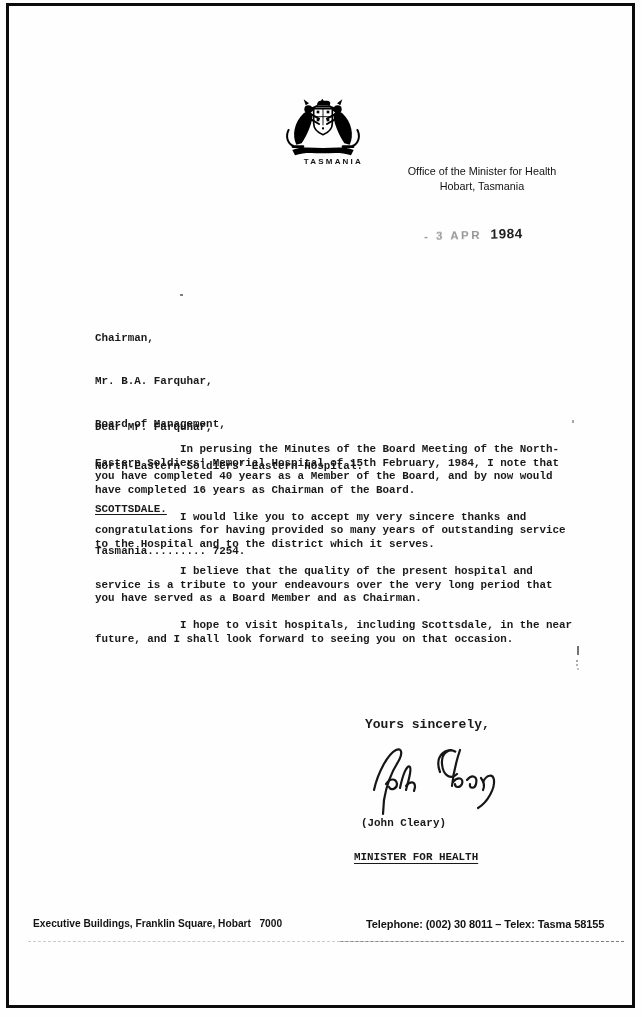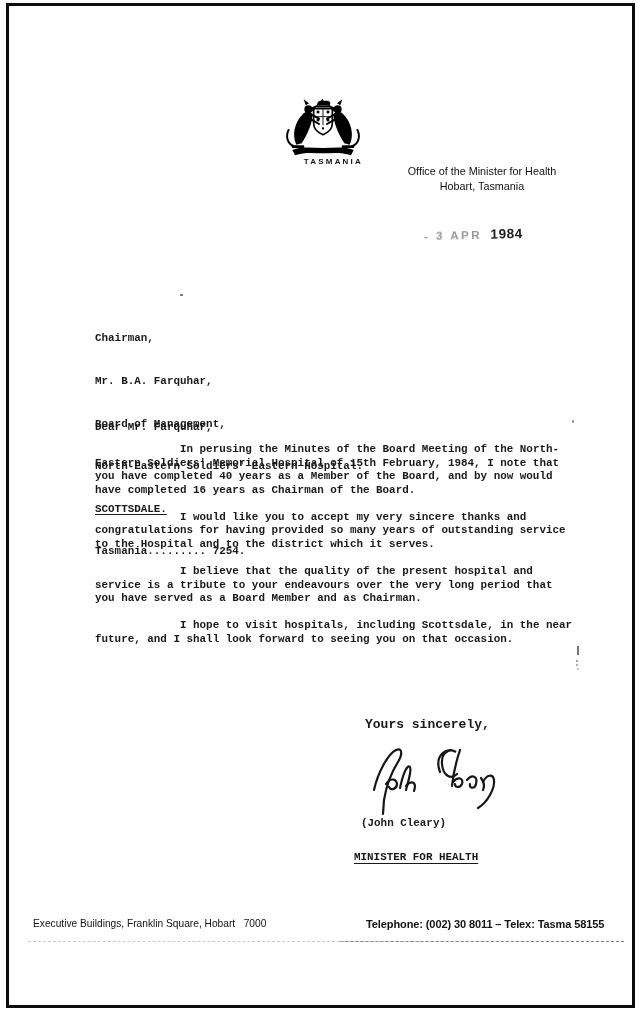--- a/index.html
+++ b/index.html
@@ -40,21 +40,21 @@
   .body-text p { margin:0 0 13.5px 0; white-space:pre-wrap; }
   .valediction { position:absolute; left:365px; top:685px; font-size:13px; white-space:pre;margin-top:32px; }
   .signature { position:absolute; left:366px; top:744px; width:130px; height:72px; }
   .signatory-name  { position:absolute; left:361px; top:817px; font-size:10.9px; white-space:pre;font-family:Liberation Mono, monospace; }
   .signatory-title {
     position:absolute; left:354px; top:851px; font-size:10.9px; white-space:pre;
     text-decoration:underline; text-underline-offset:2.5px;
   }
   .footer-left {
     position:absolute; left:33px; top:918px; white-space:pre;
-    font-family:"Liberation Sans","DejaVu Sans",sans-serif; font-weight:normal;
+    font-family:"Liberation Sans","DejaVu Sans",sans-serif; font-weight:bold;
     font-size:10.2px; color:#131313;
   }
   .footer-right {
     position:absolute; left:366px; top:918px; white-space:nowrap;
     font-family:"Liberation Sans","DejaVu Sans",sans-serif; font-weight:bold;
     font-size:11px; letter-spacing:-0.1px; color:#131313;
   }
   .scan-line       { position:absolute; left:28px;  top:941px; width:596px; border-top:1px dashed rgba(20,20,20,0.22); }
   .scan-line-right { position:absolute; left:340px; top:941px; width:284px; border-top:1px dashed rgba(20,20,20,0.42); }
   .artifact-tick { position:absolute; left:577px; top:646px; width:2px; height:9px; background:rgba(0,0,0,0.55); }

